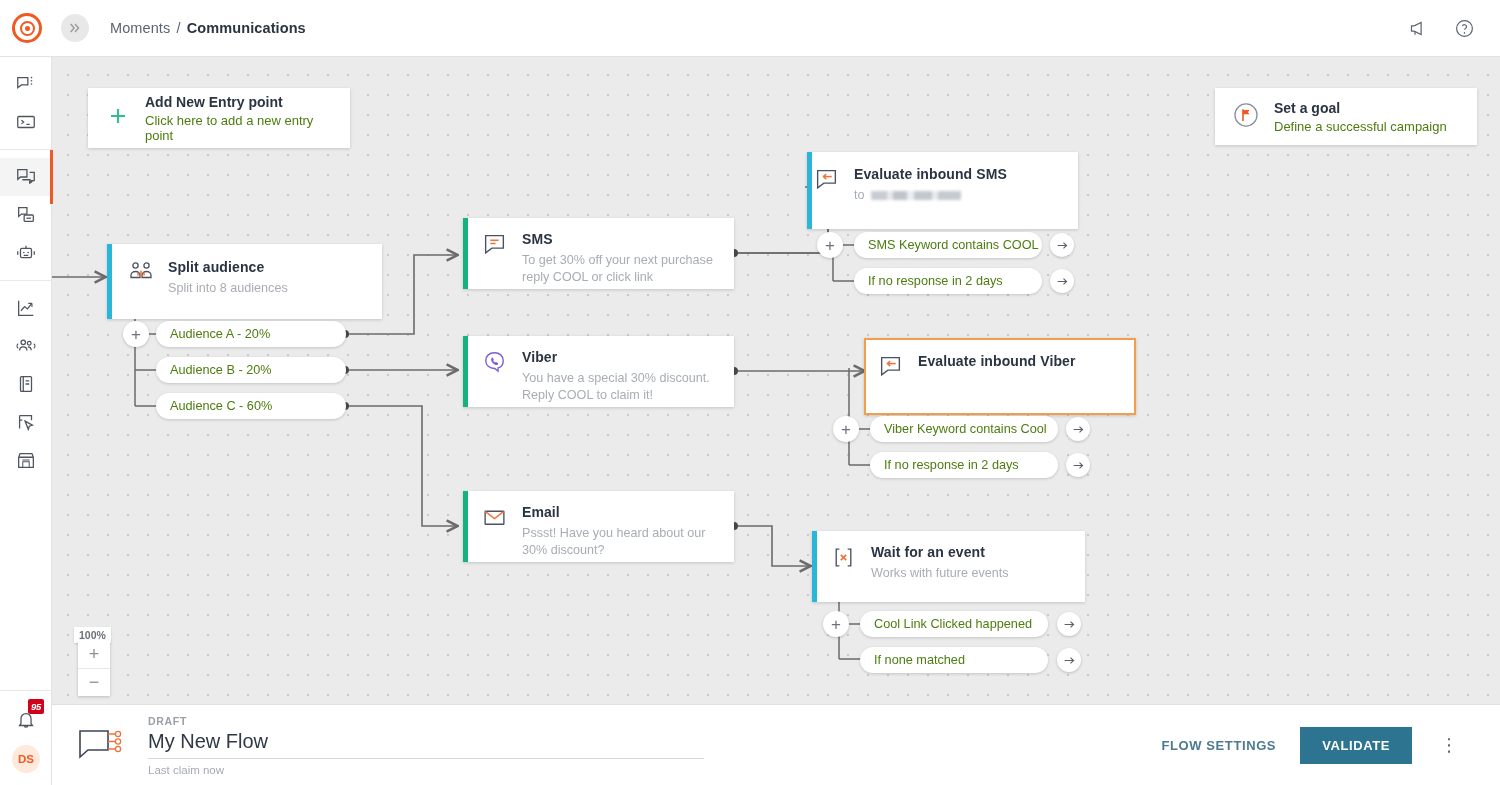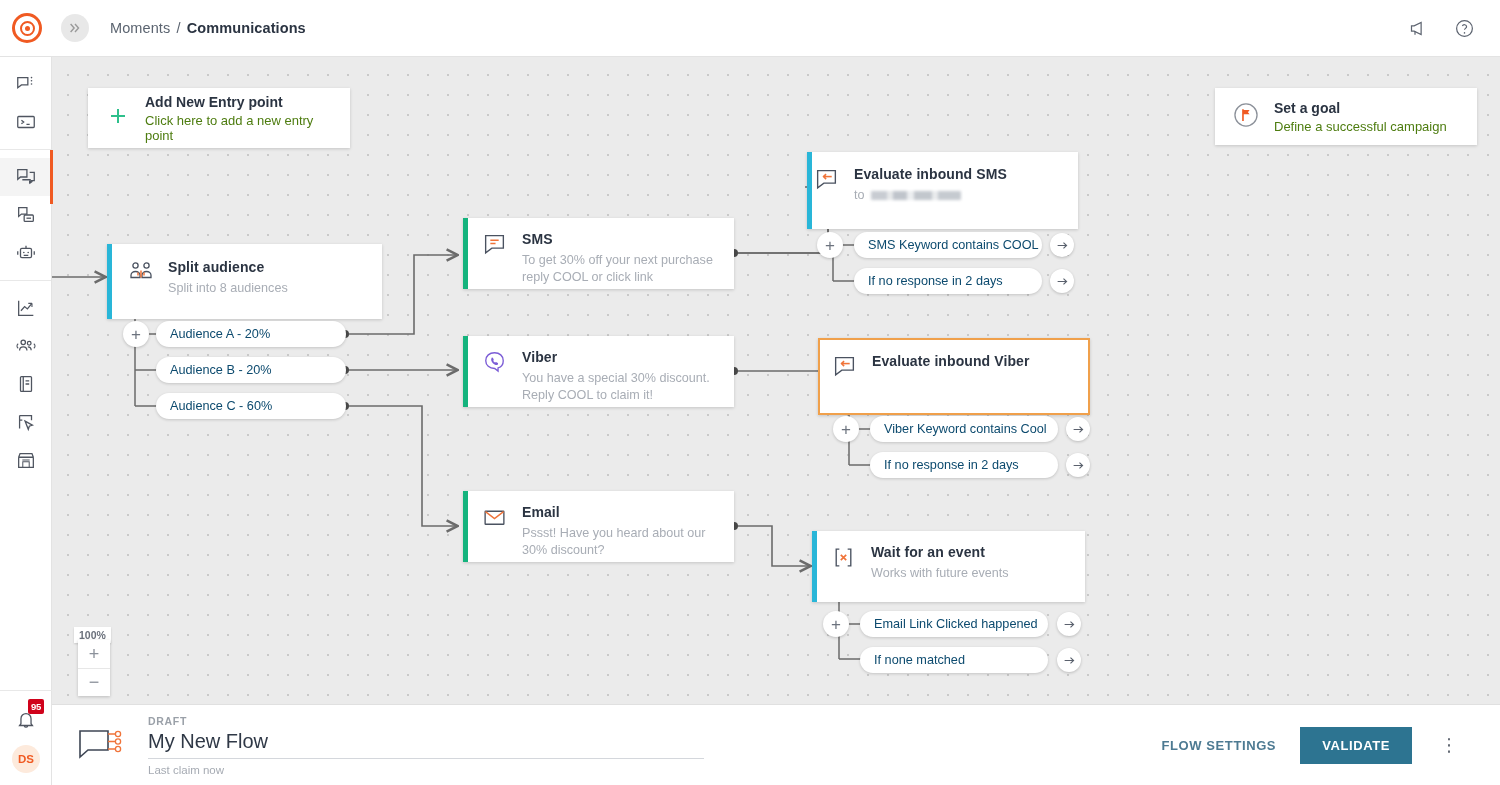--- a/index.html
+++ b/index.html
@@ -56,21 +56,21 @@
   }
   .rail-item.active { background: #f4f4f4; }
   .rail-item.active::after {
     content: ""; position: absolute; right: -1px; top: -8px;
     width: 3px; height: 54px; background: #f05a22;
   }
   .rail-bottom {
     position: absolute; left: 0; bottom: 0; width: 52px;
     border-top: 1px solid #e8e8e8; padding-top: 10px; padding-bottom: 12px;
   }
-  .bell-wrap { position: relative; width: 52px; height: 38px; display:flex; align-items:center; justify-content:center; cursor:pointer;}
+  .bell-wrap { position: relative; width: 52px; height: 38px; display:flex; align-items:center; justify-content:center; cursor:pointer;font-style:italic;}
   .bell-badge {
     position: absolute; top: -2px; left: 28px; background: #d0021b; color: #fff;
     font-size: 9.5px; font-weight: bold; line-height: 1;
     padding: 2.5px 3px; border-radius: 2px; letter-spacing: -.2px;
   }
   .avatar {
     width: 28px; height: 28px; border-radius: 50%; background: #fdeadc;
     color: #f05a22; font-size: 11.5px; font-weight: bold;
     display: flex; align-items: center; justify-content: center;
     margin: 6px auto 0; cursor: pointer;
@@ -93,28 +93,28 @@
     position: absolute; background: #fff;
     box-shadow: 0 1px 3px rgba(0,0,0,.17);
     display: flex; align-items: flex-start;
   }
   .node .accent { width: 5px; align-self: stretch; flex: none; }
   .node .body { padding: 14px 14px 14px 16px; display: flex; gap: 14px; width: 100%; }
   .node .nico { width: 26px; height: 26px; flex: none; margin-top: 2px; color: #4a5260; }
   .node .ntext { padding-top: 1px; }
   .node .ntitle { font-size: 14px; font-weight: bold; color: #2b3442; letter-spacing: .1px; }
   .node .nsub { font-size: 12.6px; color: #a8adb5; margin-top: 5px; line-height: 16.5px; max-width: 212px;}
-  .node.selected { border: 2px solid #f0a04b; }
+  .node.selected { border: 2px solid #f0a04b; margin-left: 46px; }
 
   
   .pill {
     position: absolute; height: 26px; background: #fff; border-radius: 13px;
     box-shadow: 0 1px 3px rgba(0,0,0,.17);
     display: flex; align-items: center; padding: 0 14px;
-    font-size: 12.7px; color: #0c4a6e; white-space: nowrap;
+    font-size: 12.7px; color: #4d7c0f; white-space: nowrap;
   }
   .plus-circle {
     position: absolute; width: 26px; height: 26px; border-radius: 50%;
     background: #fff; box-shadow: 0 1px 3px rgba(0,0,0,.2);
     display: flex; align-items: center; justify-content: center;
     color: #6c737e; font-size: 17px; line-height: 1; cursor: pointer;
   }
   .arrow-circle {
     position: absolute; width: 24px; height: 24px; border-radius: 50%;
     background: #fff; box-shadow: 0 1px 3px rgba(0,0,0,.2);
@@ -543,21 +543,21 @@
           </svg>
         </span>
         <div class="ntext">
           <div class="ntitle">Wait for an event</div>
           <div class="nsub">Works with future events</div>
         </div>
       </div>
     </div>
     <div class="plus-circle" style="left:771px; top:554px;">+</div>
     <div class="pill" style="left:808px; top:554px; width:188px;">
-      <span>Email Link Clicked happened</span>
+      <span>Cool Link Clicked happened</span>
     </div>
     <div class="arrow-circle" style="left:1005px; top:555px;">
       <svg width="13" height="13" viewBox="0 0 16 16" fill="none" stroke="currentColor" stroke-width="1.4">
           <path d="M2 8h11M9.2 4.4L13 8l-3.8 3.6"></path>
         </svg>
     </div>
     <div class="pill" style="left:808px; top:590px; width:188px;">
       <span>If none matched</span>
     </div>
     <div class="arrow-circle" style="left:1005px; top:591px;">

